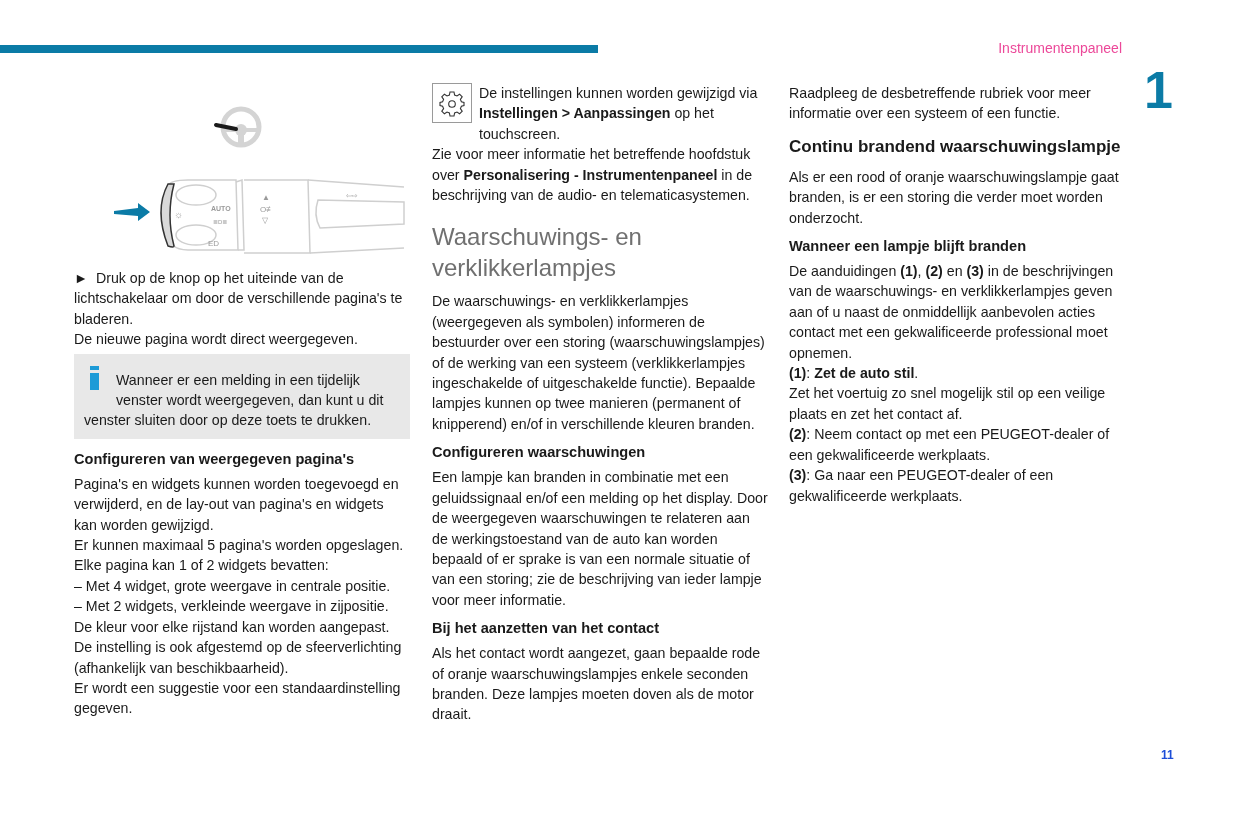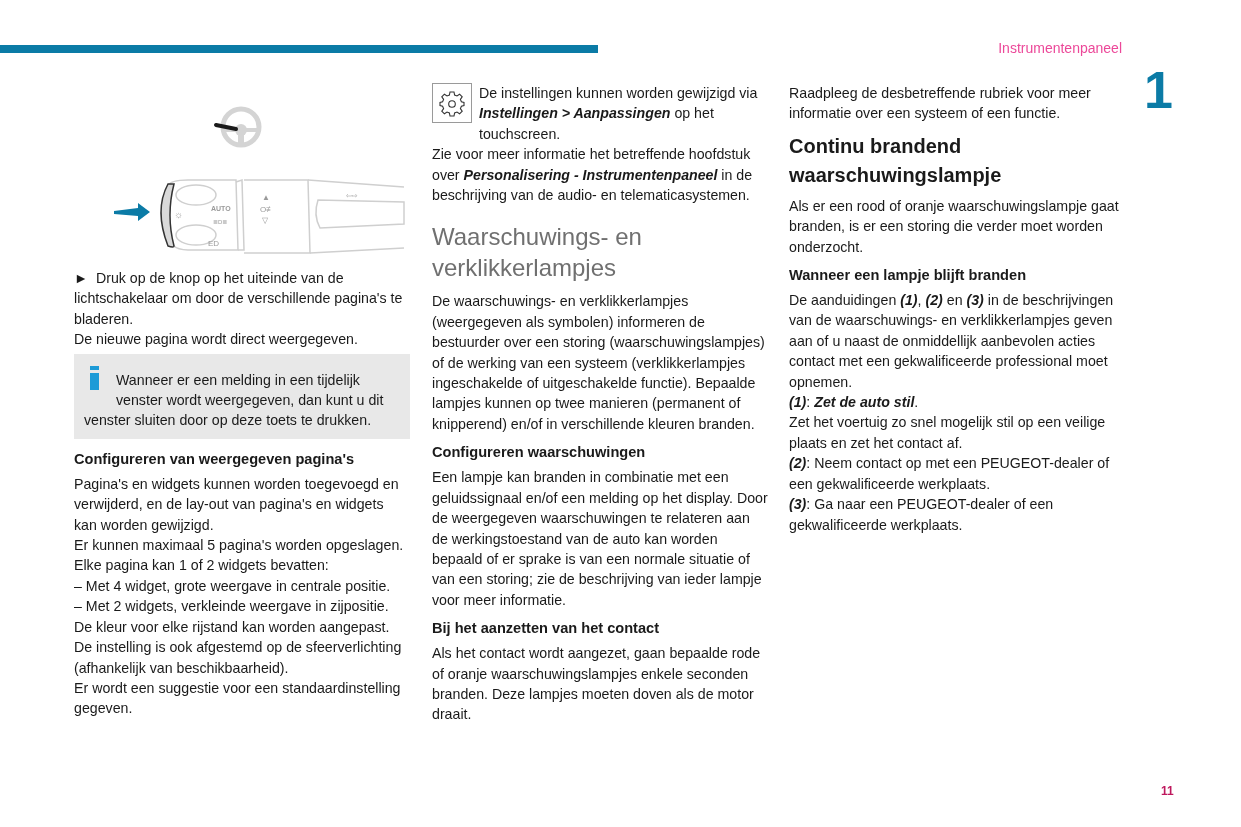--- a/index.html
+++ b/index.html
@@ -4,31 +4,31 @@
 <style>
   html, body { margin: 0; padding: 0; }
   body {
     width: 1241px; height: 827px; position: relative; overflow: hidden;
     background: #ffffff; color: #1a1a1a;
     font-family: "Liberation Sans", sans-serif;
   }
   .top-bar { position: absolute; left: 0; top: 45px; width: 598px; height: 8px; background: #0b7ba6; }
   .running-head { position: absolute; right: 119px; top: 40px; font-size: 14px; color: #ec4899; }
   .chapter-num { position: absolute; left: 1144px; top: 64px; font-size: 52px; font-weight: bold; color: #0b7ba6; line-height: 1; }
-  .page-num { position: absolute; left: 1161px; top: 784px; font-size: 12px; font-weight: bold; color: #be185d; }
+  .page-num { position: absolute; left: 1161px; top: 748px; font-size: 12px; font-weight: bold; color: #1d4ed8; }
 
   .col { position: absolute; width: 336px; font-size: 14.2px; line-height: 20.4px; }
   .col1 { left: 74px; top: 268px; }
   .col2 { left: 432px; top: 83px; }
   .col3 { left: 789px; top: 83px; }
   p { margin: 0; }
   .h3 { font-weight: bold; font-size: 14.6px; margin-top: 8px; margin-bottom: 5px; line-height: 20px; }
   .h1-grey { font-size: 24px; line-height: 31px; color: #707070; margin-top: 16px; margin-bottom: 8px; }
-  .h1-black { font-size: 20px; font-weight: bold; line-height: 29px; color: #1a1a1a; margin-top: 8px; margin-bottom: 6px; }
-  b { font-weight: bold; font-style: italic; }
+  .h1-black { font-size: 17px; font-weight: bold; line-height: 29px; color: #1a1a1a; margin-top: 8px; margin-bottom: 6px; }
+  b { font-weight: bold; }
 
   .info-box { background: #e8e8e8; padding: 16px 10px 8px 10px; margin-top: 4px; margin-bottom: 10px; position: relative; }
   .info-icon { position: absolute; left: 16px; top: 12px; width: 9px; height: 24px; }
   .info-icon .dot { position: absolute; left: 0; top: 0; width: 9px; height: 4px; background: #1d9bd7; }
   .info-icon .bar { position: absolute; left: 0; top: 7px; width: 9px; height: 17px; background: #1d9bd7; }
   .info-text .indent { padding-left: 32px; display: block; }
 
   .gear-box { float: left; width: 38px; height: 38px; border: 1px solid #9a9a9a; margin: 0 7px 2px 0; display: flex; align-items: center; justify-content: center; }
   .dash-item { padding-left: 0; }
 

